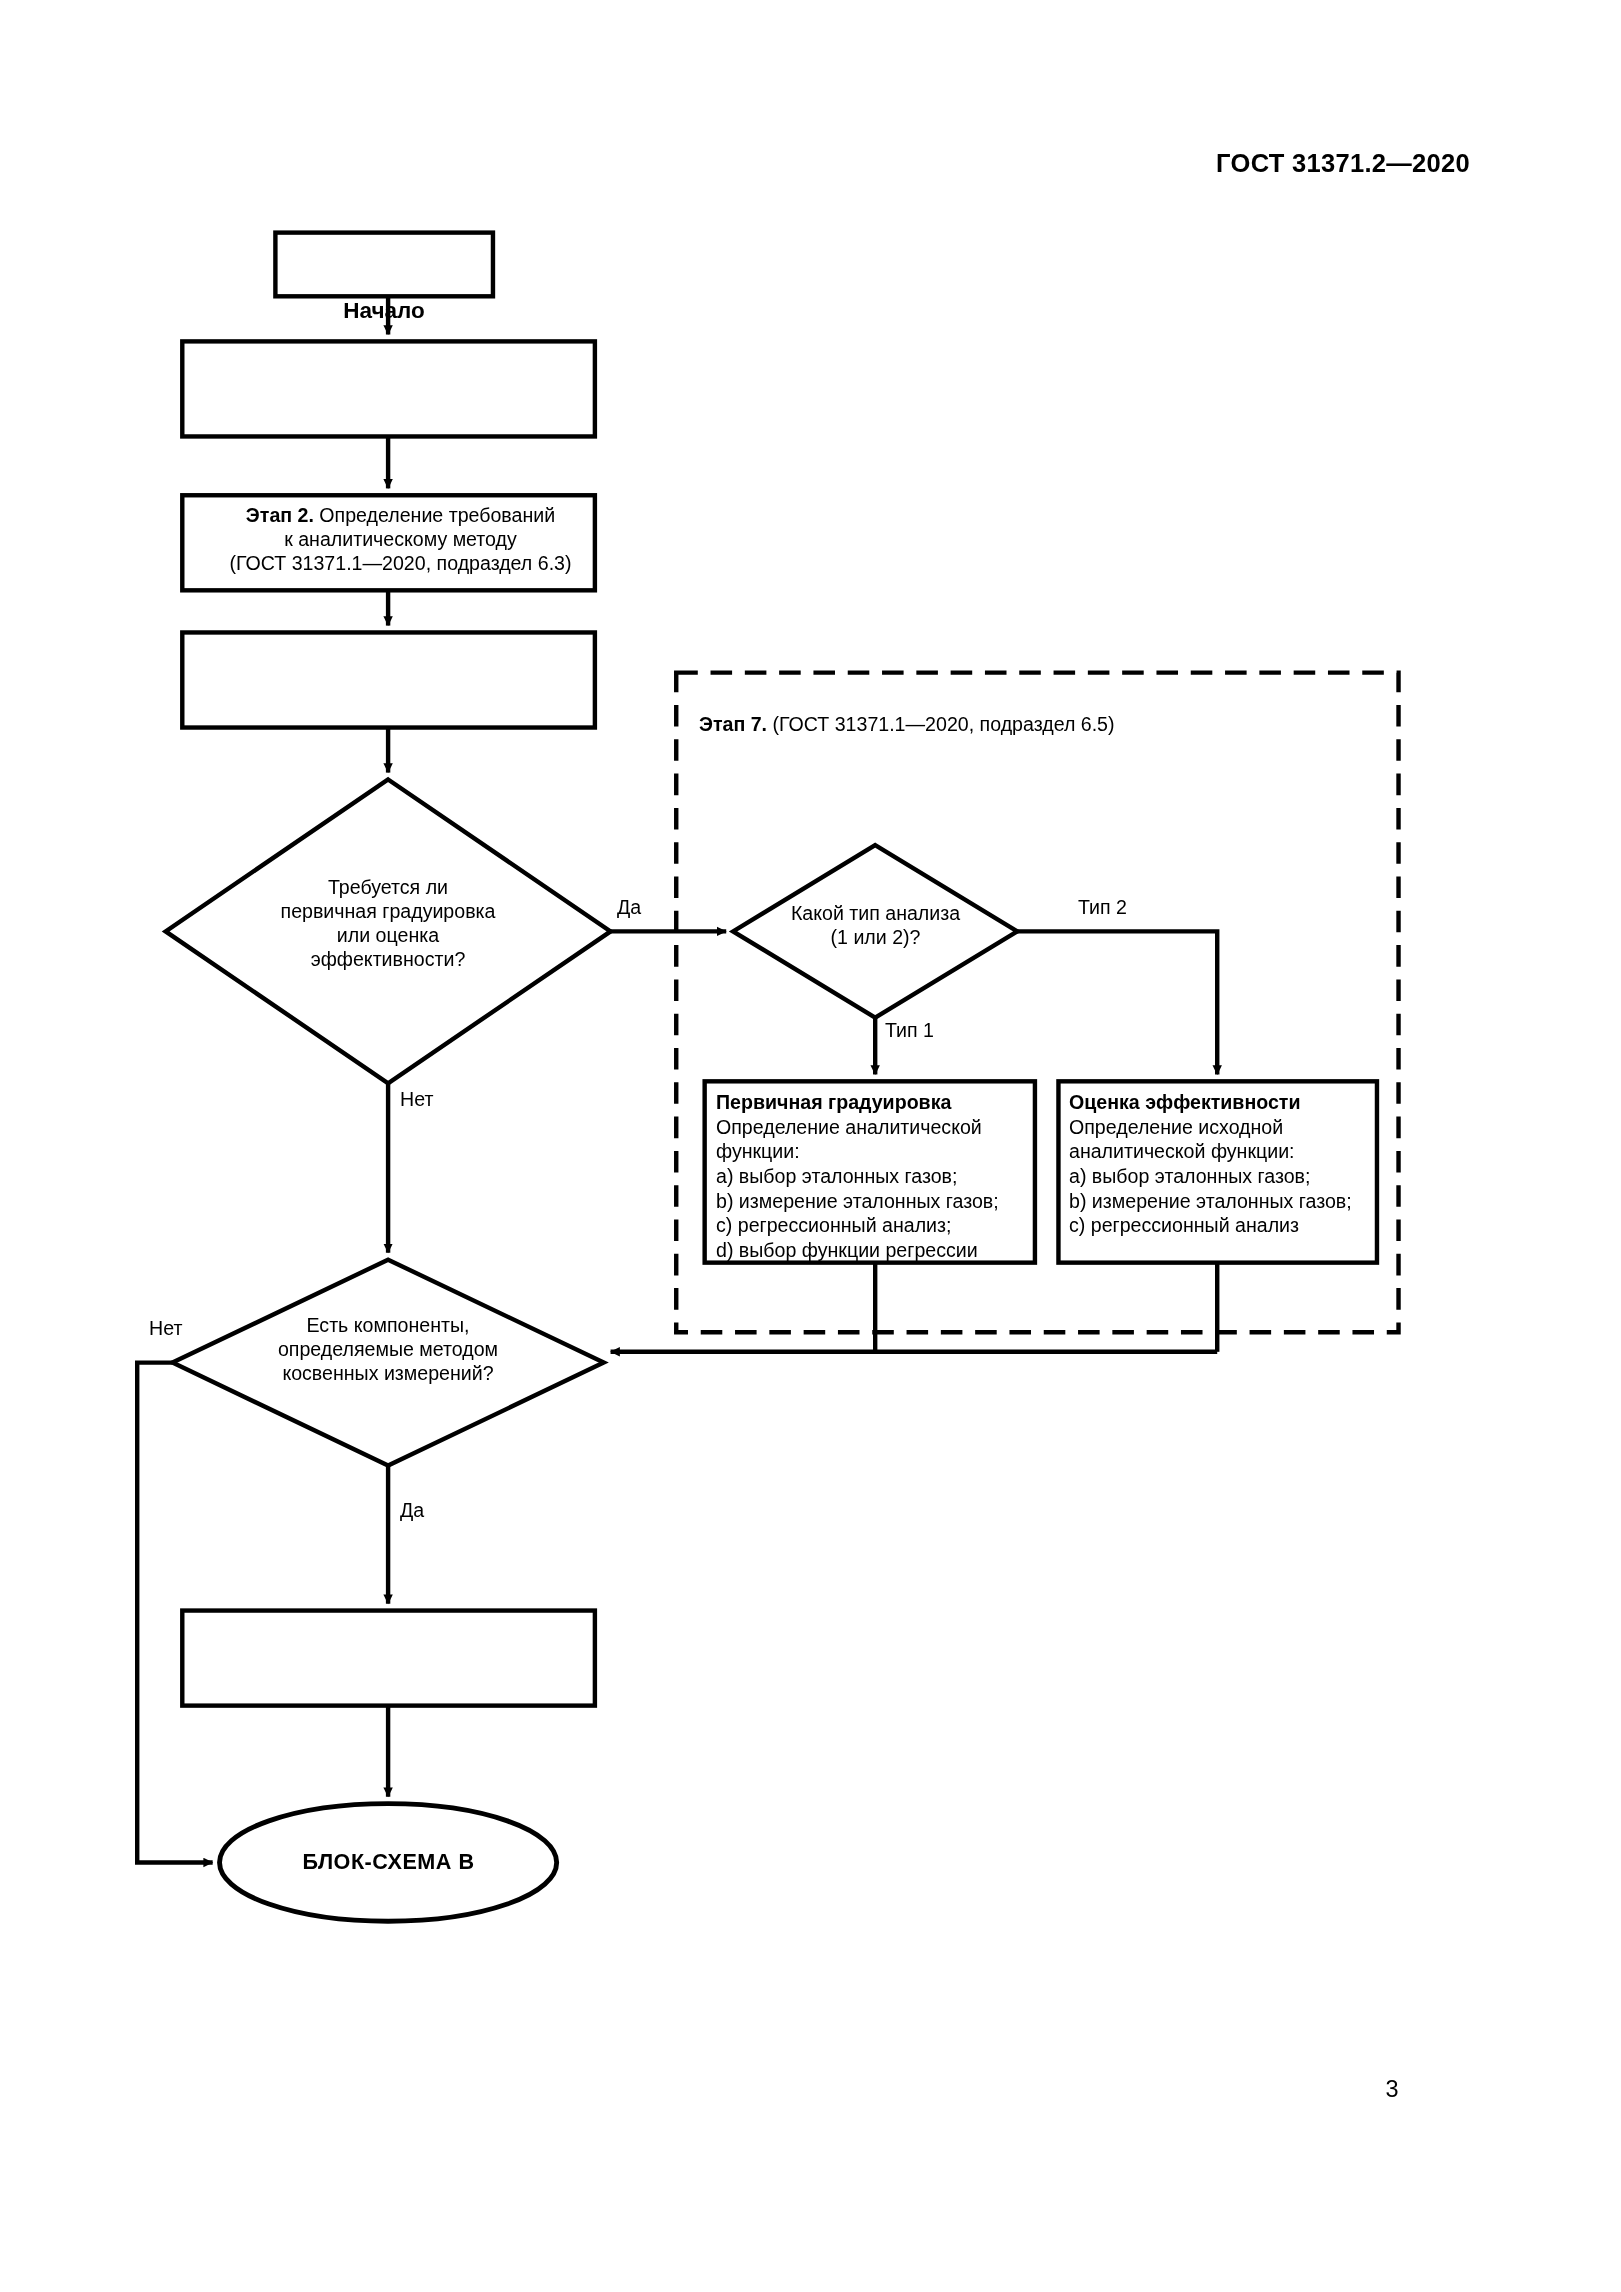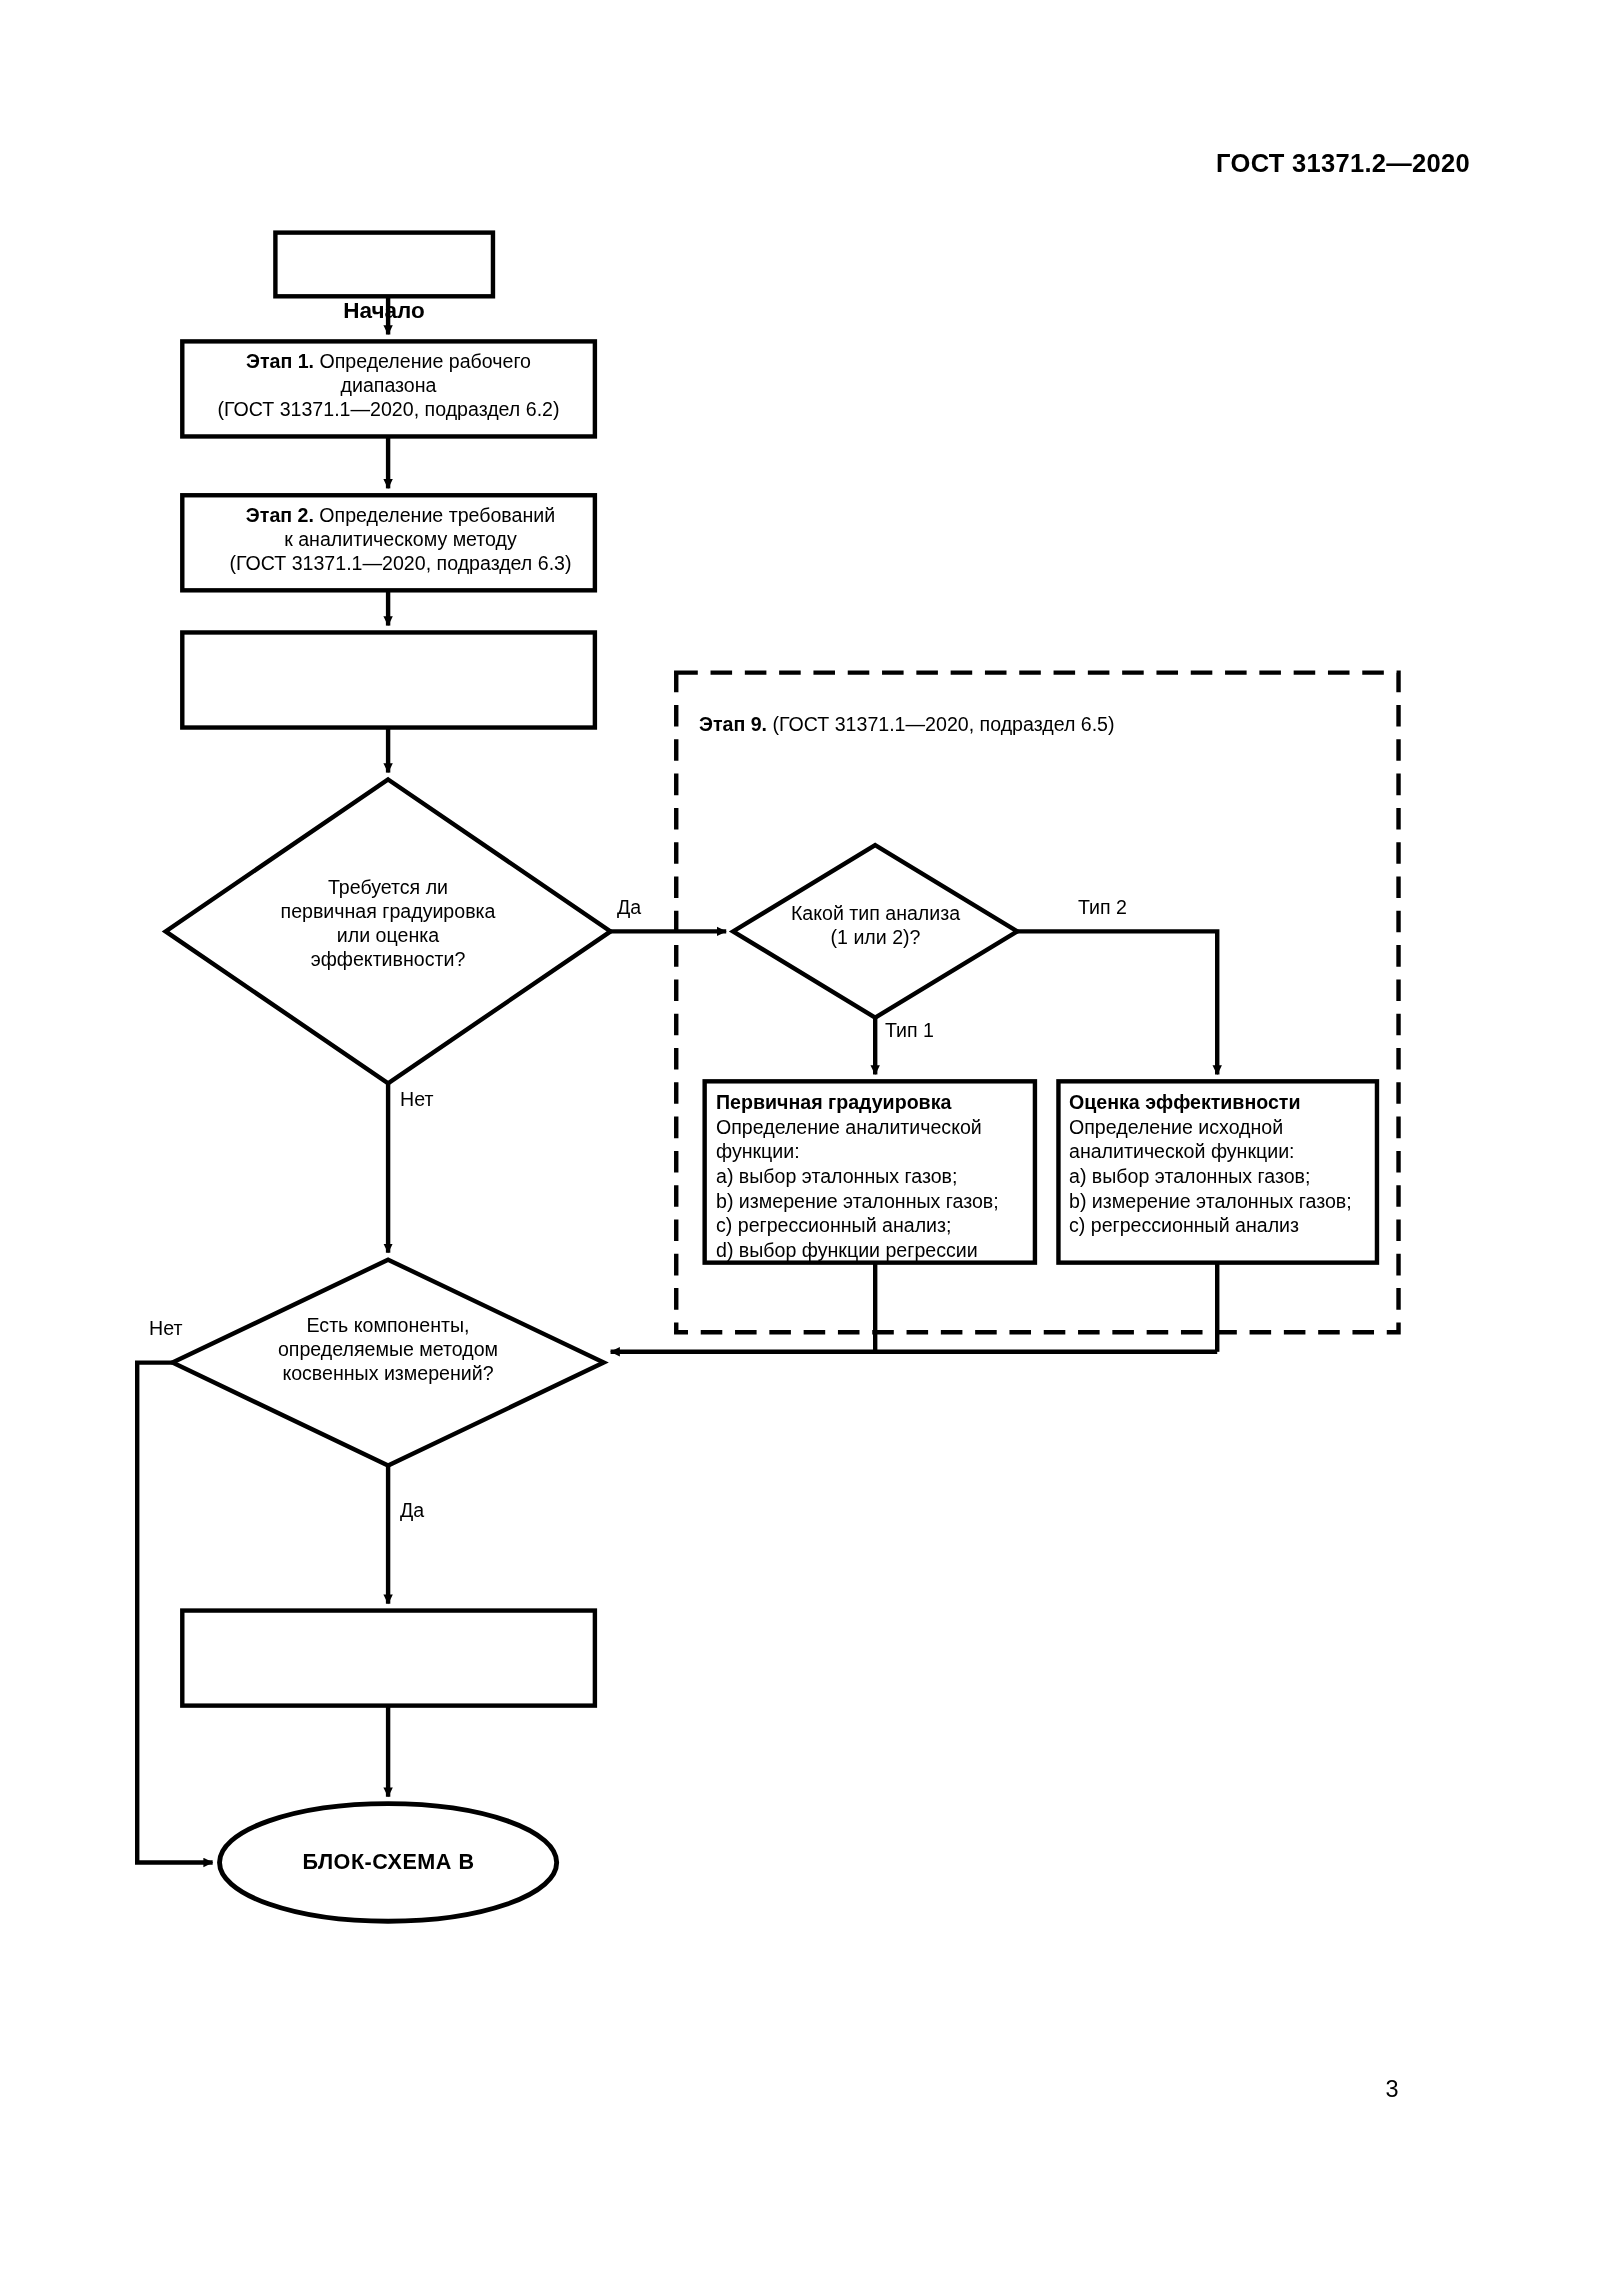--- a/index.html
+++ b/index.html
@@ -159,35 +159,30 @@
 
     <line x1="396" y1="1495" x2="396" y2="1636" stroke="#000" stroke-width="4.5" marker-end="url(#arrow)"></line>
 
     <line x1="396" y1="1740" x2="396" y2="1833" stroke="#000" stroke-width="4.5" marker-end="url(#arrow)"></line>
 
     <polyline points="176,1390 140,1390 140,1900 217,1900" fill="none" stroke="#000" stroke-width="4.5" marker-end="url(#arrow)"></polyline>
   </svg>
 
   <div class="node-text t-start" style="left:275px; top:253px; width:218px;margin-top:44px;">Начало</div>
 
-  <div class="node-text t-stage" style="left:186px; top:350px; width:405px;">
-    <span style="font-weight:bold;">Этап 1.</span><span> Определение рабочего</span><br>
-    <span>диапазона</span><br>
-    <span>(ГОСТ 31371.1—2020, подраздел 6.2)</span>
-  </div>
 
   <div class="node-text t-stage" style="left:186px; top:504px; width:405px;padding-left:24px;">
     <span style="font-weight:bold;">Этап 2.</span><span> Определение требований</span><br>
     <span>к аналитическому методу</span><br>
     <span>(ГОСТ 31371.1—2020, подраздел 6.3)</span>
   </div>
 
 
   <div class="node-text t-stage4 left" style="left:699px; top:713px; width:686px;">
-    <span style="font-weight:bold;">Этап 9.</span><span> (ГОСТ 31371.1—2020, подраздел 6.5)</span>
+    <span style="font-weight:bold;">Этап 7.</span><span> (ГОСТ 31371.1—2020, подраздел 6.5)</span>
   </div>
 
   <div class="node-text t-diamond" style="left:231px; top:876px; width:314px;">
     <span>Требуется ли</span><br>
     <span>первичная градуировка</span><br>
     <span>или оценка</span><br>
     <span>эффективности?</span>
   </div>
 
   <div class="node-text t-diamond" style="left:743px; top:902px; width:265px;">

